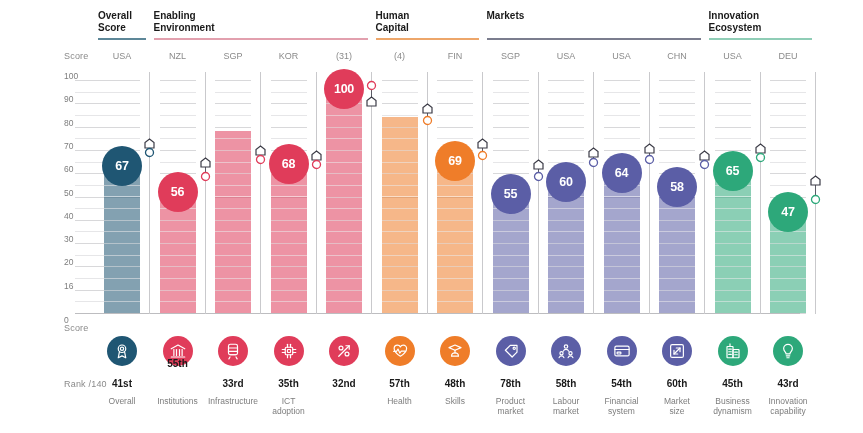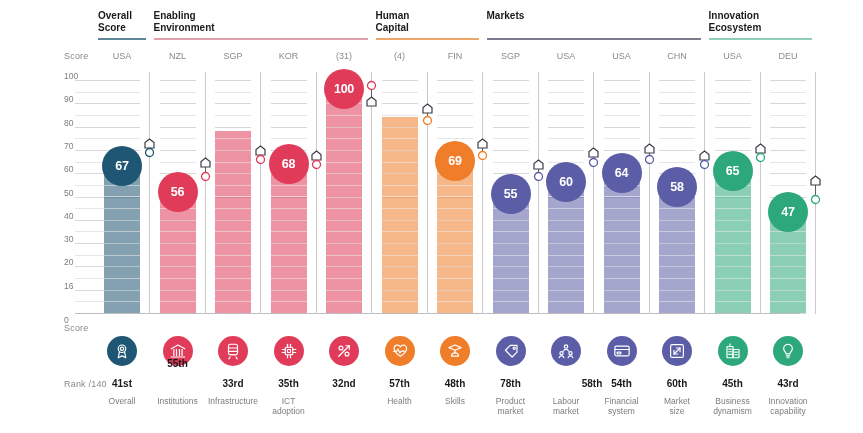--- a/index.html
+++ b/index.html
@@ -680,21 +680,21 @@
     <div class="disc" style="left: 551px; top: 336px; width: 30px; height: 30px; background: rgb(91, 94, 166);">
       <svg width="18" height="18" viewBox="0 0 24 24" fill="none" stroke="#ffffff" stroke-width="1.6" stroke-linecap="round" stroke-linejoin="round">
         <circle cx="12" cy="6" r="2.3"></circle>
         <path d="M8.5 12.2c.6-1.6 1.9-2.5 3.5-2.5s2.9.9 3.5 2.5"></path>
         <circle cx="6" cy="15" r="2.1"></circle>
         <path d="M2.8 20.8c.6-1.5 1.8-2.4 3.2-2.4s2.6.9 3.2 2.4"></path>
         <circle cx="18" cy="15" r="2.1"></circle>
         <path d="M14.8 20.8c.6-1.5 1.8-2.4 3.2-2.4s2.6.9 3.2 2.4"></path>
       </svg>
     </div>
-    <div class="rank" style="left: 562px; top: 378px; width: 60px;">58th</div>
+    <div class="rank" style="left: 536px; top: 378px; width: 60px;">58th</div>
     <div class="pillar" style="left: 539px; top: 396px; width: 54px;"><span>Labour</span><br><span>market</span></div>
     <div class="col-code" style="left: 595.5px; top: 51px; width: 52px;">USA</div>
     <div class="bar" style="left: 603.5px; top: 163.88px; width: 36px; height: 149.12px; background: rgb(91, 94, 166); opacity: 0.55;">
       <div class="seg" style="top: 137.47px;"></div>
       <div class="seg" style="top: 125.82px;"></div>
       <div class="seg" style="top: 114.17px;"></div>
       <div class="seg" style="top: 102.52px;"></div>
       <div class="seg" style="top: 90.87px;"></div>
       <div class="seg" style="top: 79.22px;"></div>
       <div class="seg" style="top: 67.57px;"></div>

